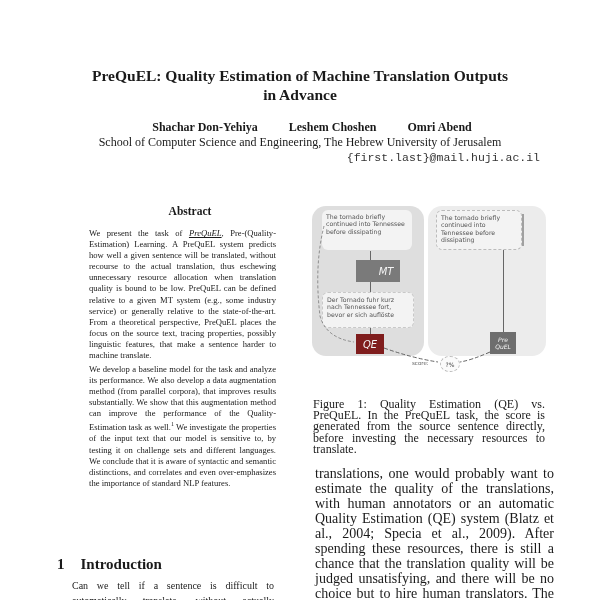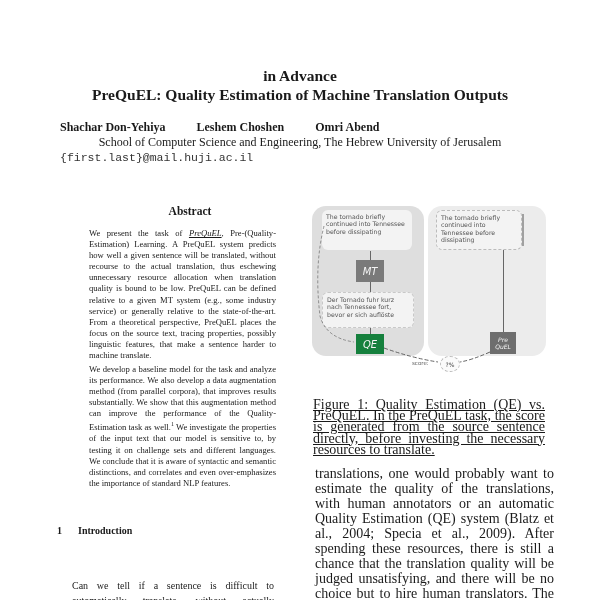--- a/index.html
+++ b/index.html
@@ -17,41 +17,41 @@
       position: absolute;
       left: 60px; width: 480px;
       top: 66px;
       text-align: center;
       font-weight: bold;
       font-size: 15.5px;
       line-height: 19px;
     }
     .authors {
       position: absolute;
-      left: 46px; width: 480px;
+      left: 72px; width: 480px;
       top: 120px;
-      text-align: left;
+      text-align: center;
       font-weight: bold;
       font-size: 12px;
       line-height: 15px;
     }
     .authors span { margin: 0 14px; }
     .affil {
       position: absolute;
       left: 40px; width: 520px;
       top: 135px;
       text-align: center;
       font-size: 12px;
       line-height: 15px;
     }
     .email {
       position: absolute;
       left: 60px; width: 480px;
       top: 151px;
-      text-align: left;
+      text-align: right;
       font-family: "Liberation Mono", "DejaVu Sans Mono", monospace;
       font-size: 11.5px;
       line-height: 14px;
       color: #333;
     }
     .abstract-heading {
       position: absolute;
       left: 68px; width: 244px;
       top: 205px;
       text-align: center;
@@ -66,23 +66,23 @@
       text-align: justify;
       hyphens: auto;
     }
     .abs-para.p1 { top: 228px; }
     .abs-para.p2 { top: 364px; }
     .abs-para em { font-style: italic; text-decoration: underline; }
     sup { font-size: 6px; }
     .section-heading {
       position: absolute;
       left: 57px;
-      top: 525px;
-      font-weight: bold;
-      font-size: 10px;
+      top: 556px;
+      font-weight: bold;
+      font-size: 15px;
     }
     .section-heading .num { margin-right: 16px; }
     .body-left {
       position: absolute;
       left: 72px; width: 202px;
       top: 578px;
       font-size: 10px;
       line-height: 15px;
       text-align: justify;
     }
@@ -127,22 +127,22 @@
     }
     .block {
       position: absolute;
       color: #f4f4f4;
       font-family: "DejaVu Sans", sans-serif;
       font-style: italic;
       font-size: 10px;
       display: flex; align-items: center; justify-content: center;
       text-align: center;
     }
-    .block.mt { left: 44px; top: 54px; width: 28px; height: 22px; background: #7a7a7a; }
-    .block.qe { left: 44px; top: 130px; width: 28px; height: 20px; background: #15803d; top:128px; }
+    .block.mt { left: 44px; top: 54px; width: 28px; height: 22px; background: #7a7a7a; padding-left: 16px; }
+    .block.qe { left: 44px; top: 130px; width: 28px; height: 20px; background: #7f1d1d; top:128px; }
     .block.pq { left: 178px; top: 130px; width: 26px; height: 22px; background: #6e6e6e; font-size: 6px; line-height: 7px; top: 126px; }
     .vline { position: absolute; width: 1px; background: #666; }
     .score {
       position: absolute;
       left: 100px; top: 154px;
       font-family: "DejaVu Sans", sans-serif;
       font-size: 5.5px;
       color: #666;
     }
     .score-val {
@@ -152,40 +152,39 @@
       border: 1px dashed #bbb; border-radius: 50%;
       font-family: "DejaVu Sans", sans-serif;
       font-size: 6px; color: #444;
       display: flex; align-items: center; justify-content: center;
       background: #fafafa;
     }
     .caption {
       position: absolute;
       left: 313px; width: 232px;
       top: 399px;
-      font-size: 14px;
+      font-size: 12px;
       line-height: 11.2px;
       text-align: justify;
-      text-decoration: underline;
     }
     .body-right {
       position: absolute;
       left: 315px; width: 239px;
       top: 466px;
       font-size: 14px;
       line-height: 15px;
       text-align: justify;
     }
   </style>
 </head>
 <body>
 
 <div class="title">
+  <div>PreQuEL: Quality Estimation of Machine Translation Outputs</div>
   <div>in Advance</div>
-  <div>PreQuEL: Quality Estimation of Machine Translation Outputs</div>
 </div>
 
 <div class="authors">
   <span>Shachar Don-Yehiya</span>
   <span>Leshem Choshen</span>
   <span>Omri Abend</span>
 </div>
 <div class="affil">School of Computer Science and Engineering, The Hebrew University of Jerusalem</div>
 <div class="email">{first.last}@mail.huji.ac.il</div>
 

